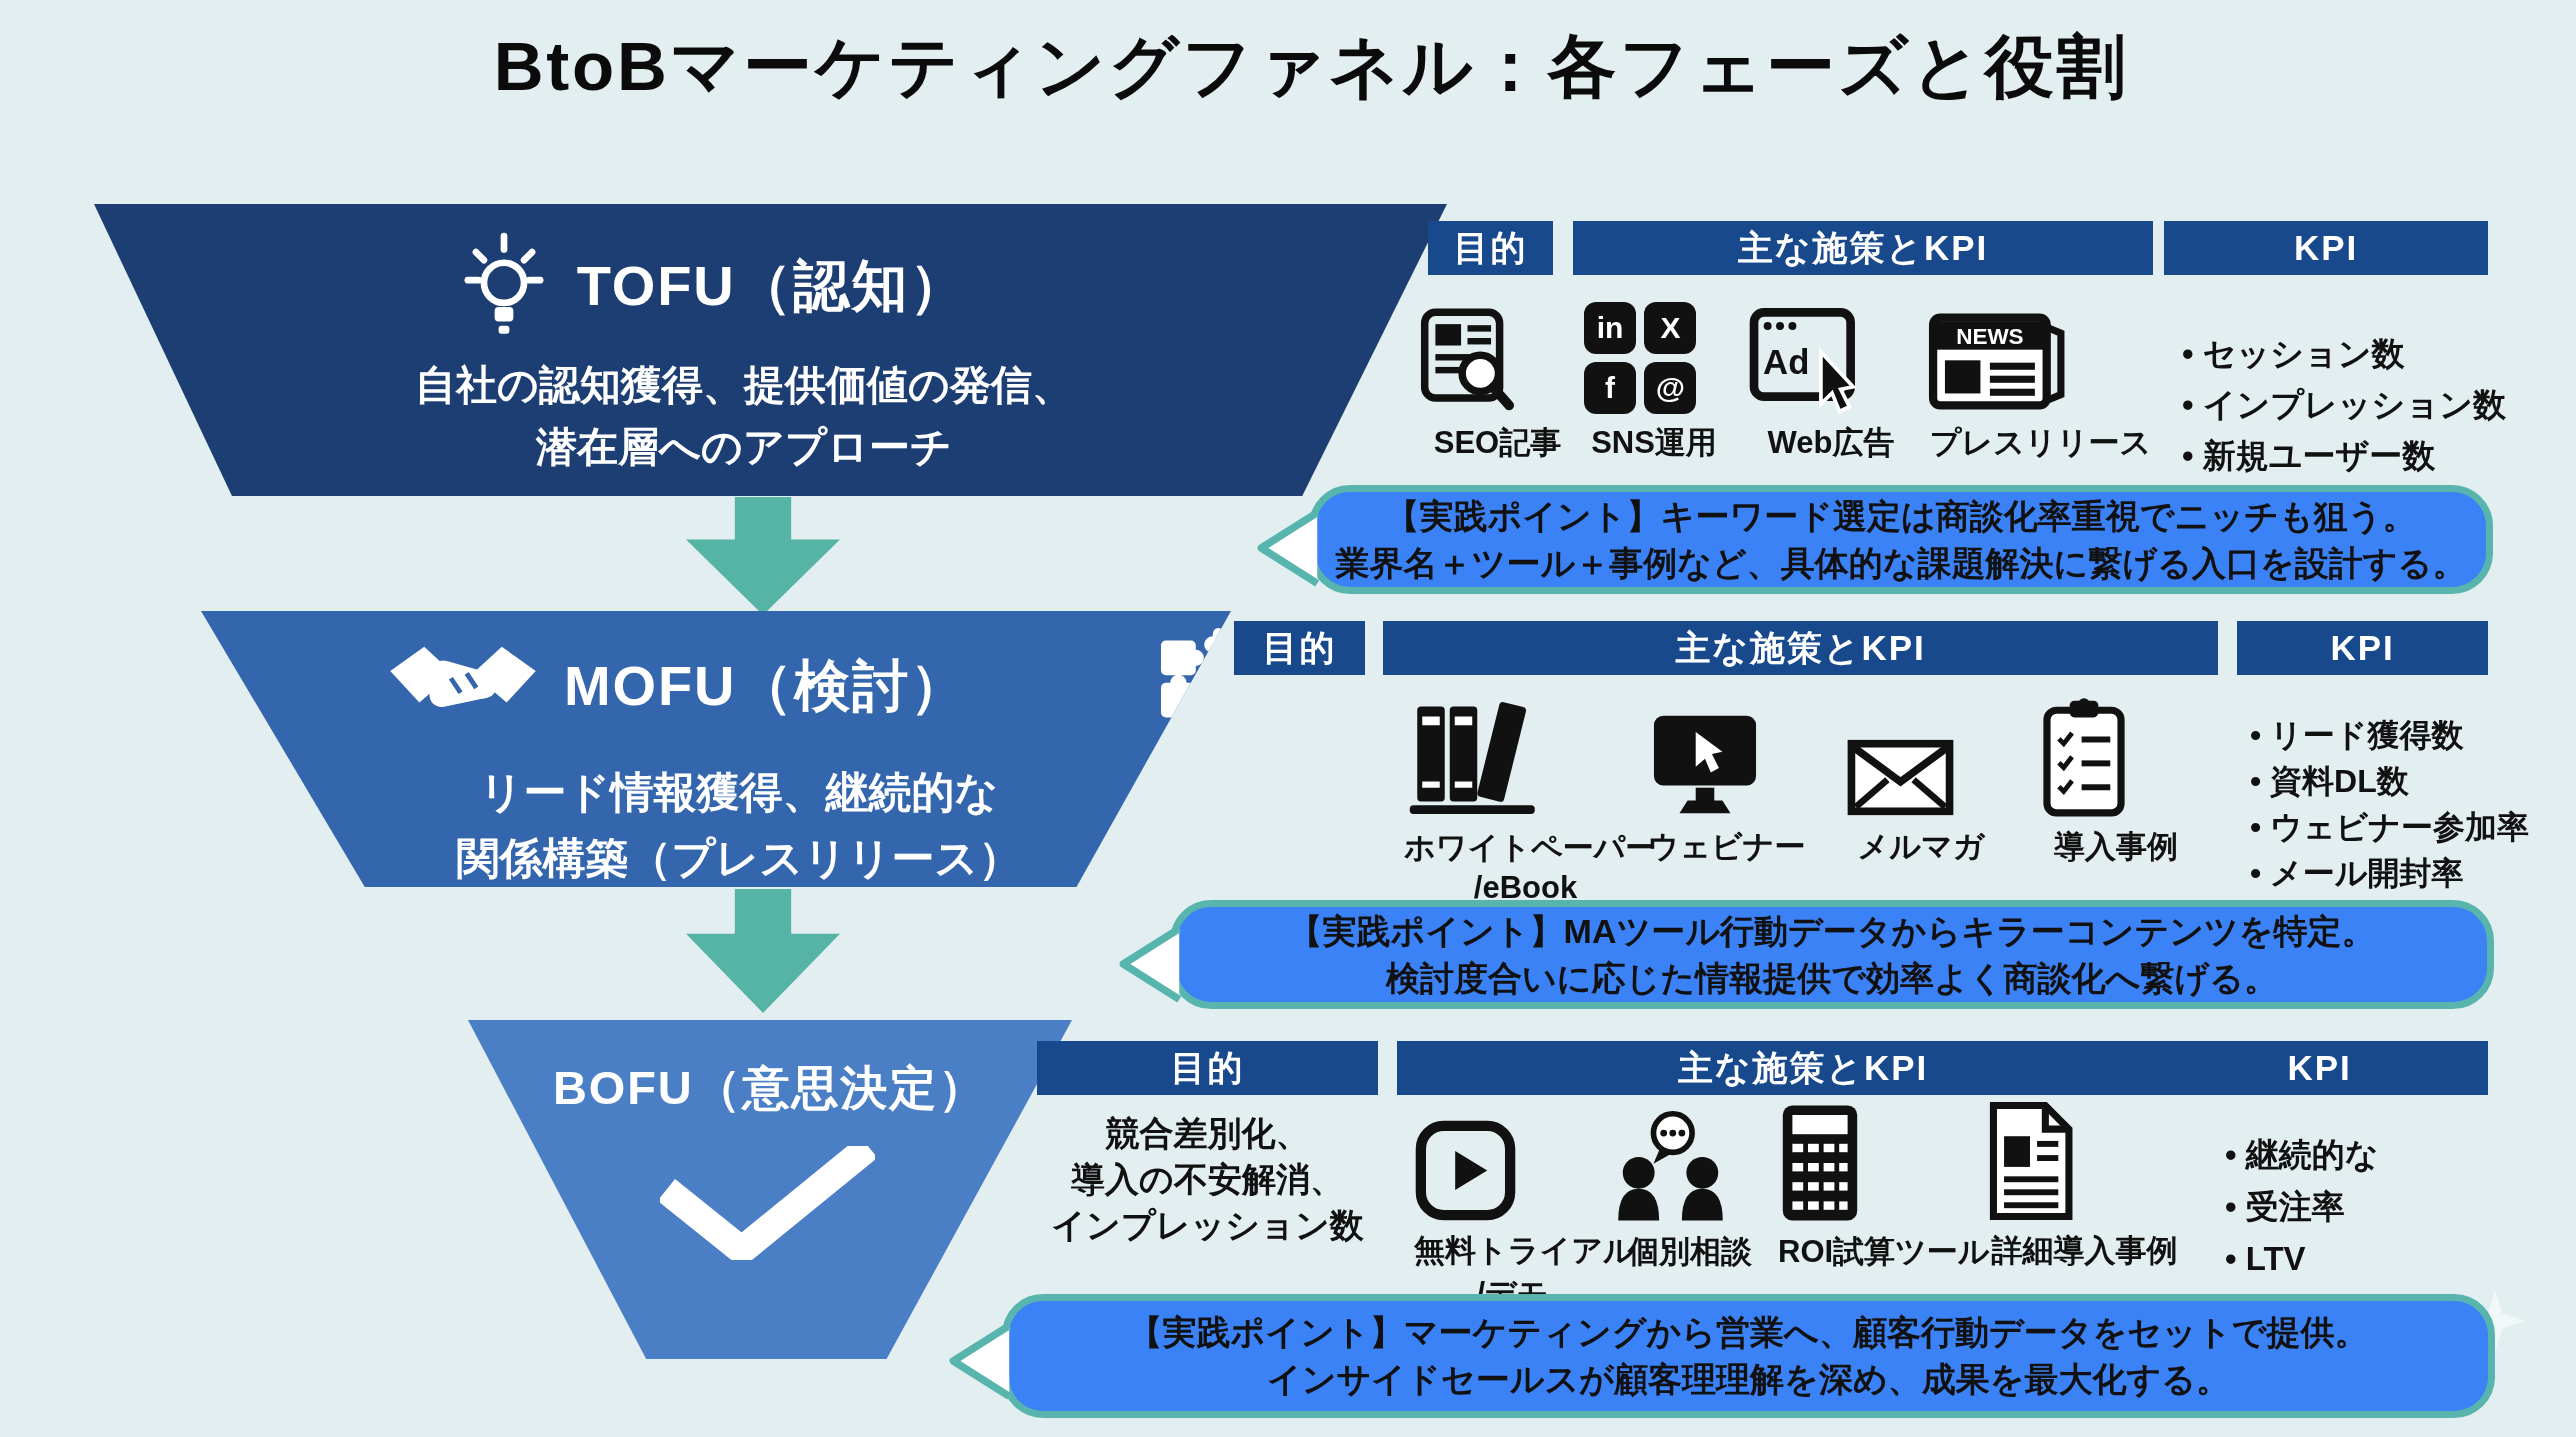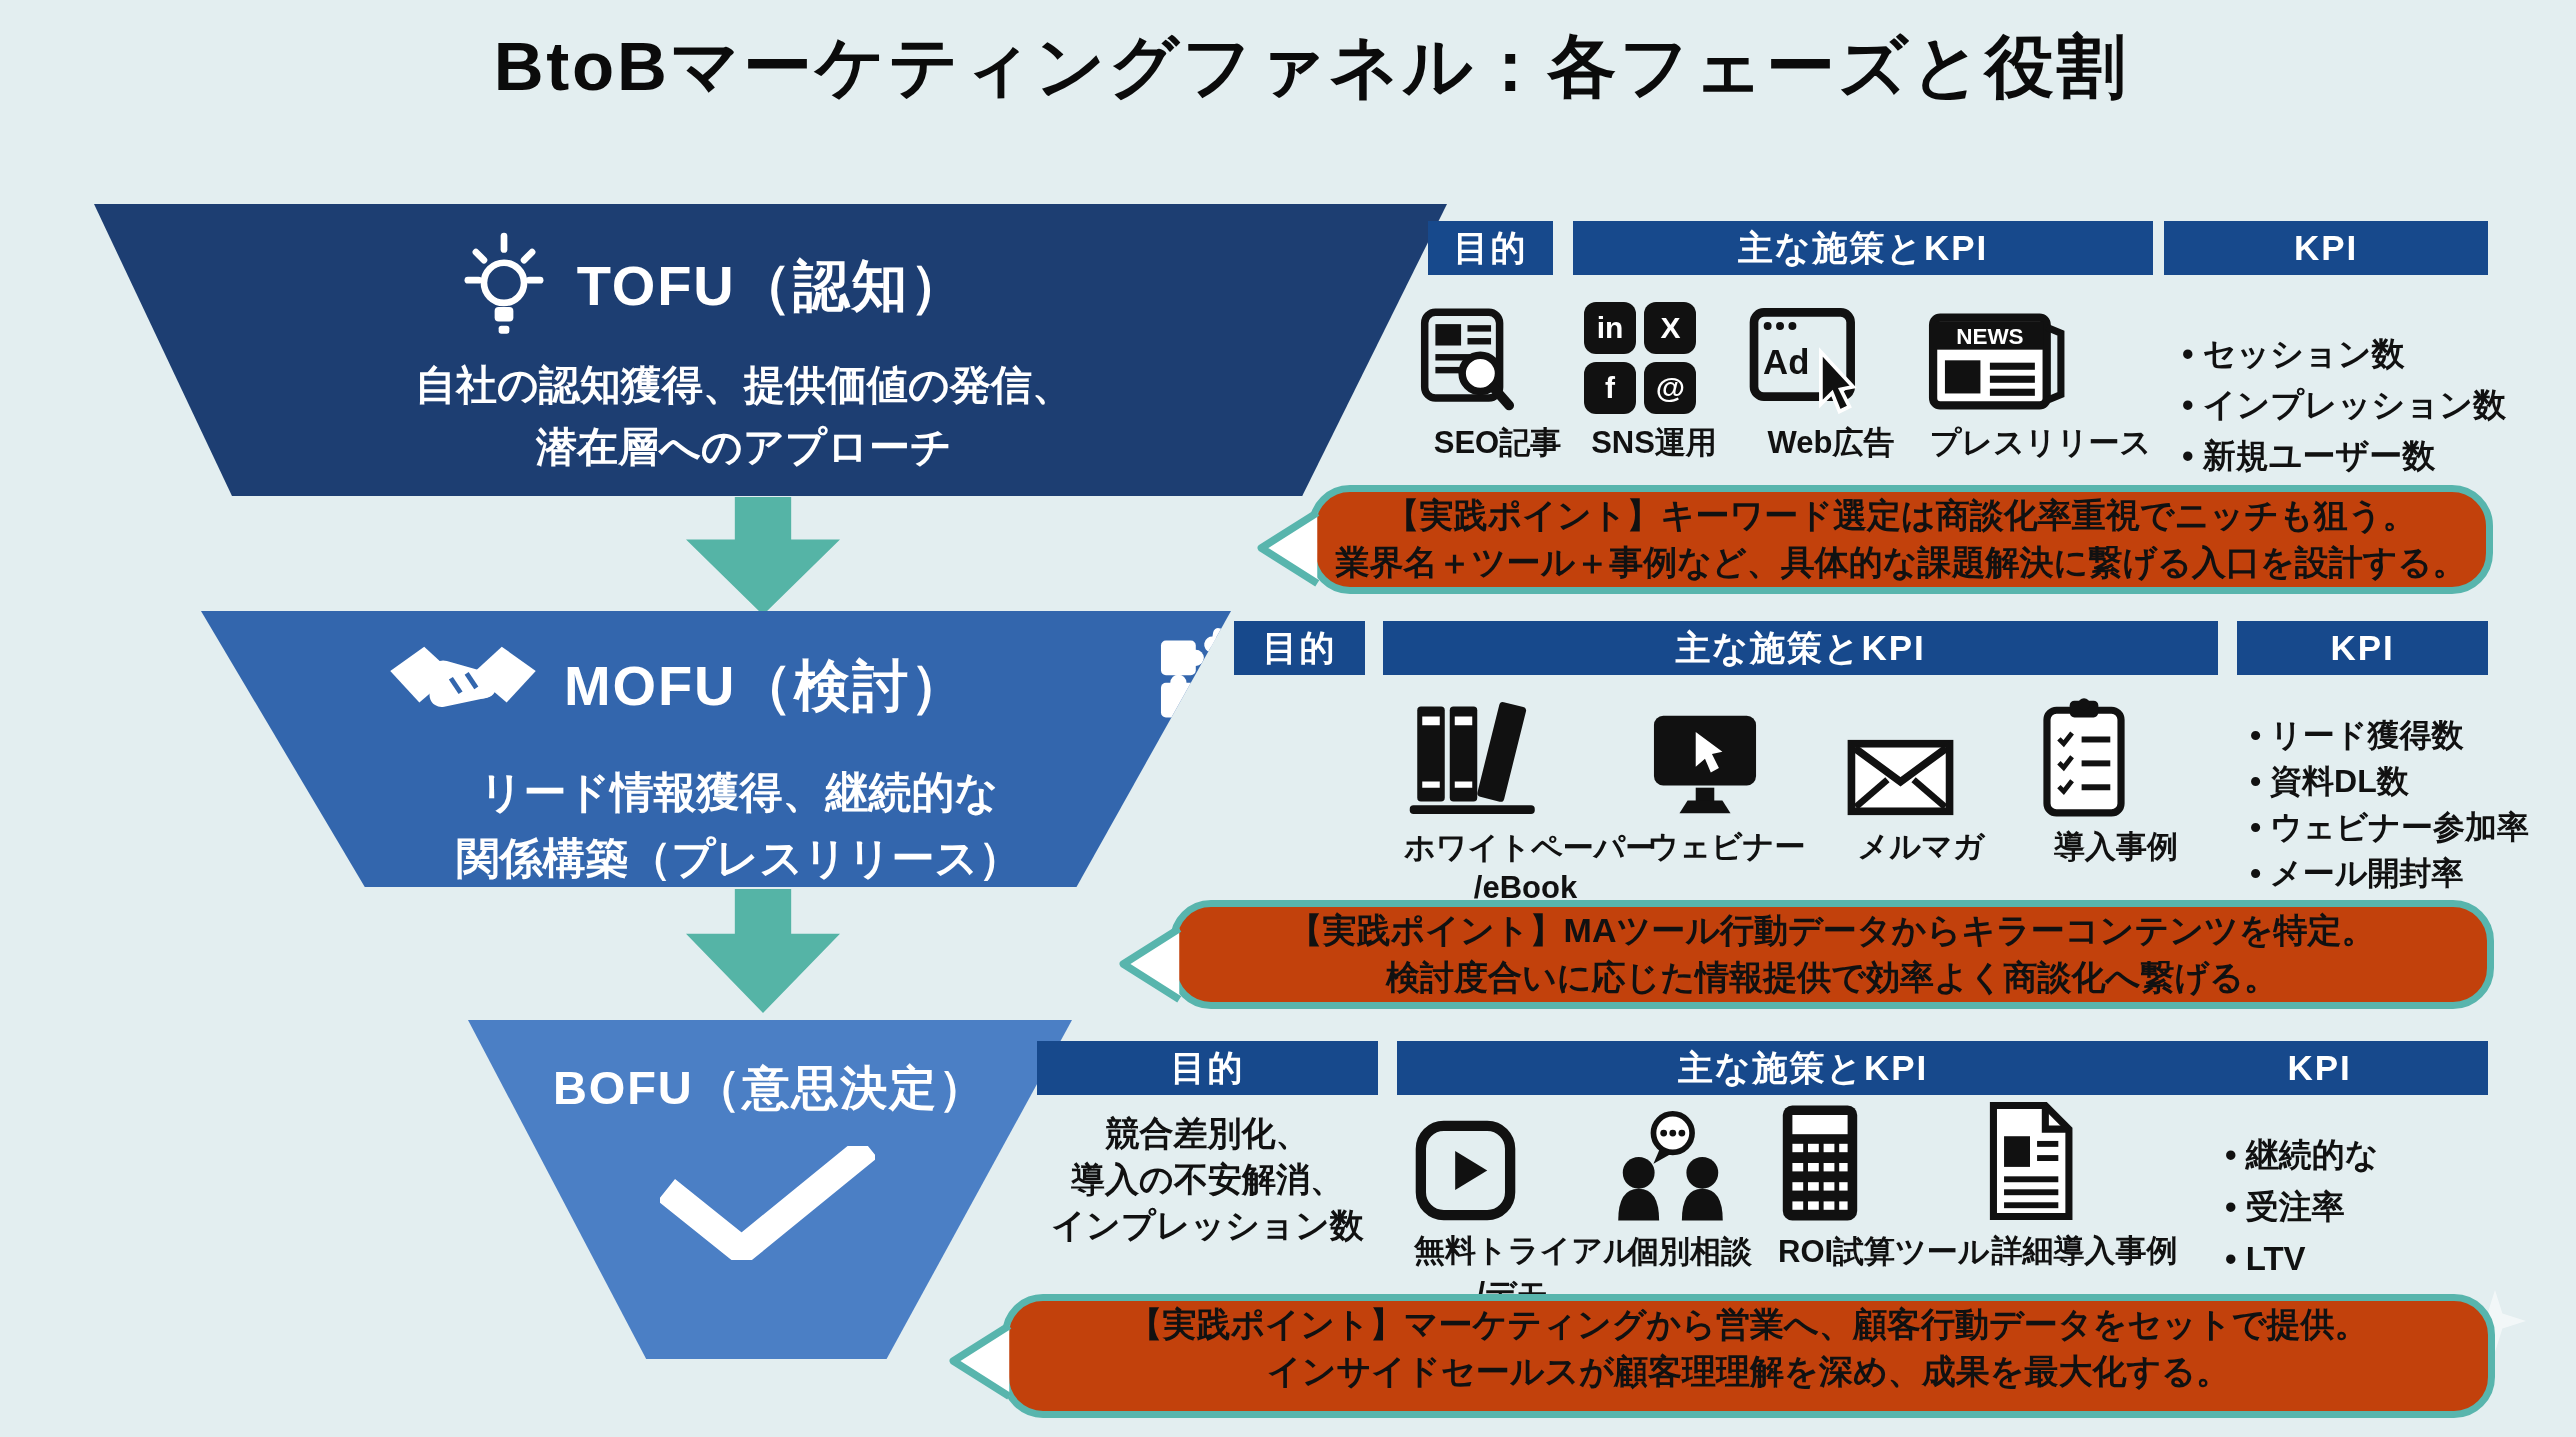--- a/index.html
+++ b/index.html
@@ -19,22 +19,22 @@
   .funnel-title{font-size:56px;font-weight:900;letter-spacing:1.9px;white-space:nowrap;}
   .funnel-desc{position:absolute;text-align:center;font-weight:900;}
   .hdr{background:var(--header);color:#fff;font-weight:900;display:flex;align-items:center;
     justify-content:center;font-size:35px;letter-spacing:1.9px;}
   .measure{text-align:center;}
   .micon{display:flex;align-items:flex-end;justify-content:flex-start;}
   .mlabel{font-size:31px;font-weight:900;color:var(--ink);margin-top:7.5px;white-space:nowrap;}
   .kpi-list{margin:8px;padding:0;list-style:none;font-size:33px;font-weight:900;color:var(--ink);}
   .kpi-list li{white-space:nowrap;}
   .kpi-list li::before{content:"•  ";}
-  .bubble{background:#c2410c;border:7.5px solid var(--bubble-border);border-radius:41px;
-    display:flex;flex-direction:column;align-items:center;
+  .bubble{background:#3b82f6;border:7.5px solid var(--bubble-border);border-radius:41px;
+    display:flex;flex-direction:column;justify-content:center;align-items:center;
     font-size:34px;font-weight:900;color:var(--ink);line-height:47px;z-index:5;text-align:center;}
   .bubble div{white-space:nowrap;}
   .tail{z-index:6;}
   .arrow{background:var(--arrow);clip-path:polygon(31.7% 0,68.3% 0,68.3% 36%,100% 36%,50% 100%,0 36%,31.7% 36%);}
   .sns-grid{display:grid;grid-template-columns:52px 52px;grid-template-rows:52px 52px;gap:8.4px;}
   .sns-tile{background:var(--ink);border-radius:12px;color:#fff;display:flex;align-items:center;
     justify-content:center;font-size:30px;font-weight:900;}
   .bofu-purpose{font-size:34px;font-weight:900;color:var(--ink);text-align:center;line-height:46px;}
   .sparkle{background:#ffffff;opacity:.55;clip-path:polygon(50% 0,62% 38%,100% 50%,62% 62%,50% 100%,38% 62%,0 50%,38% 38%);}
 </style>

